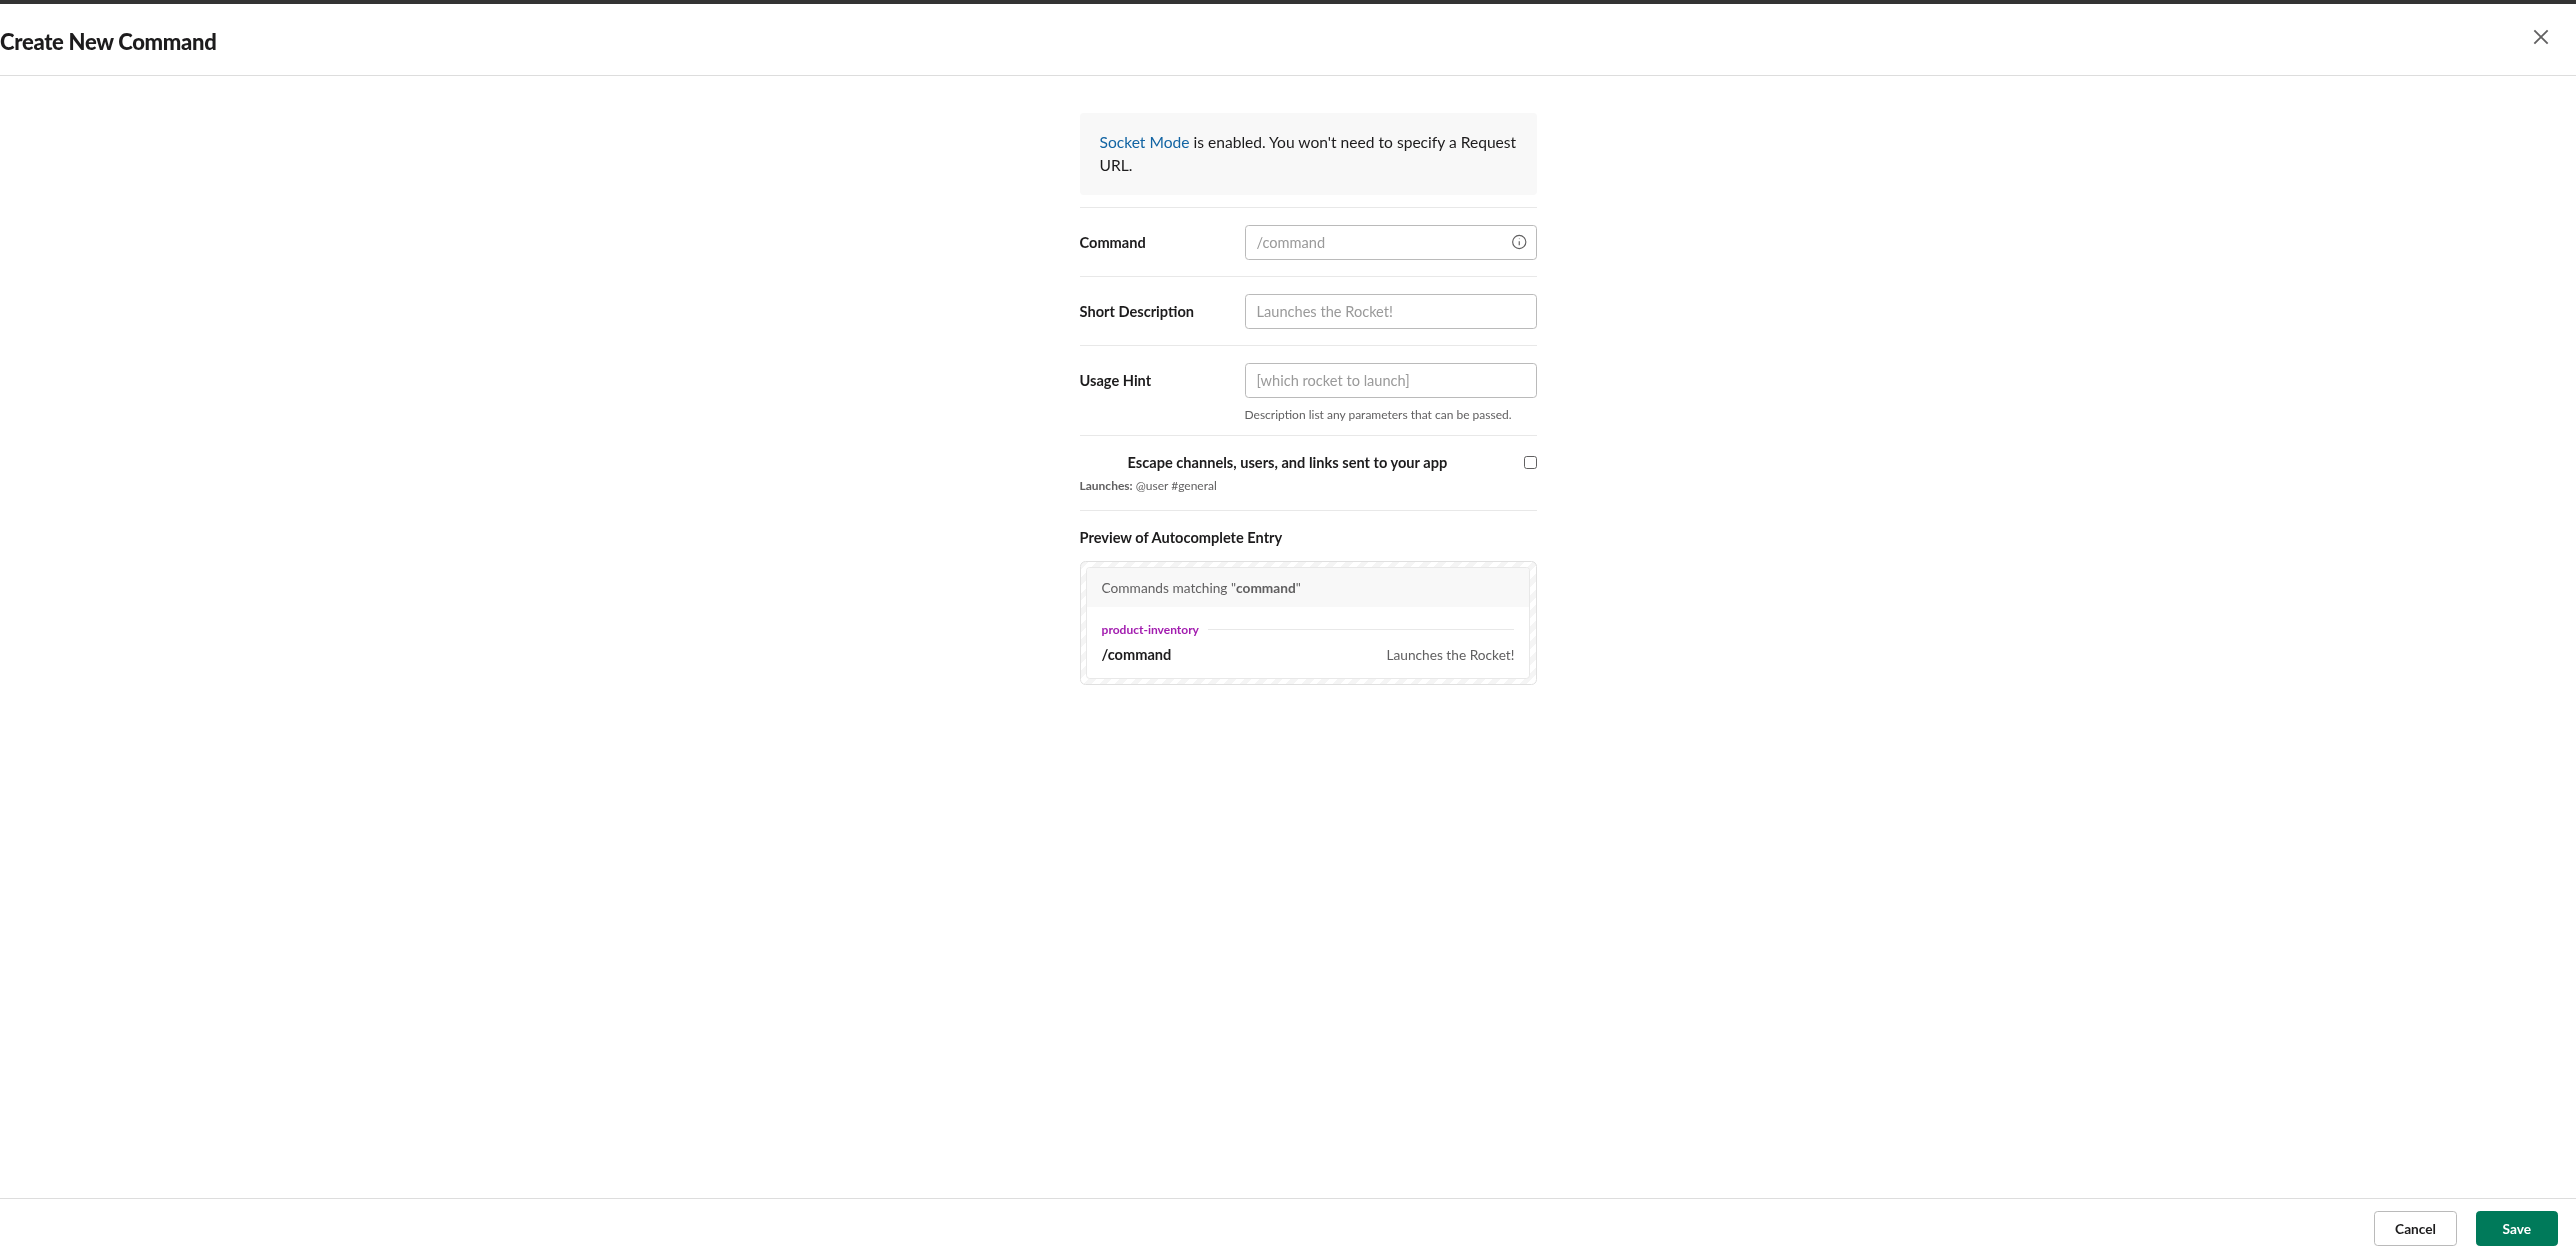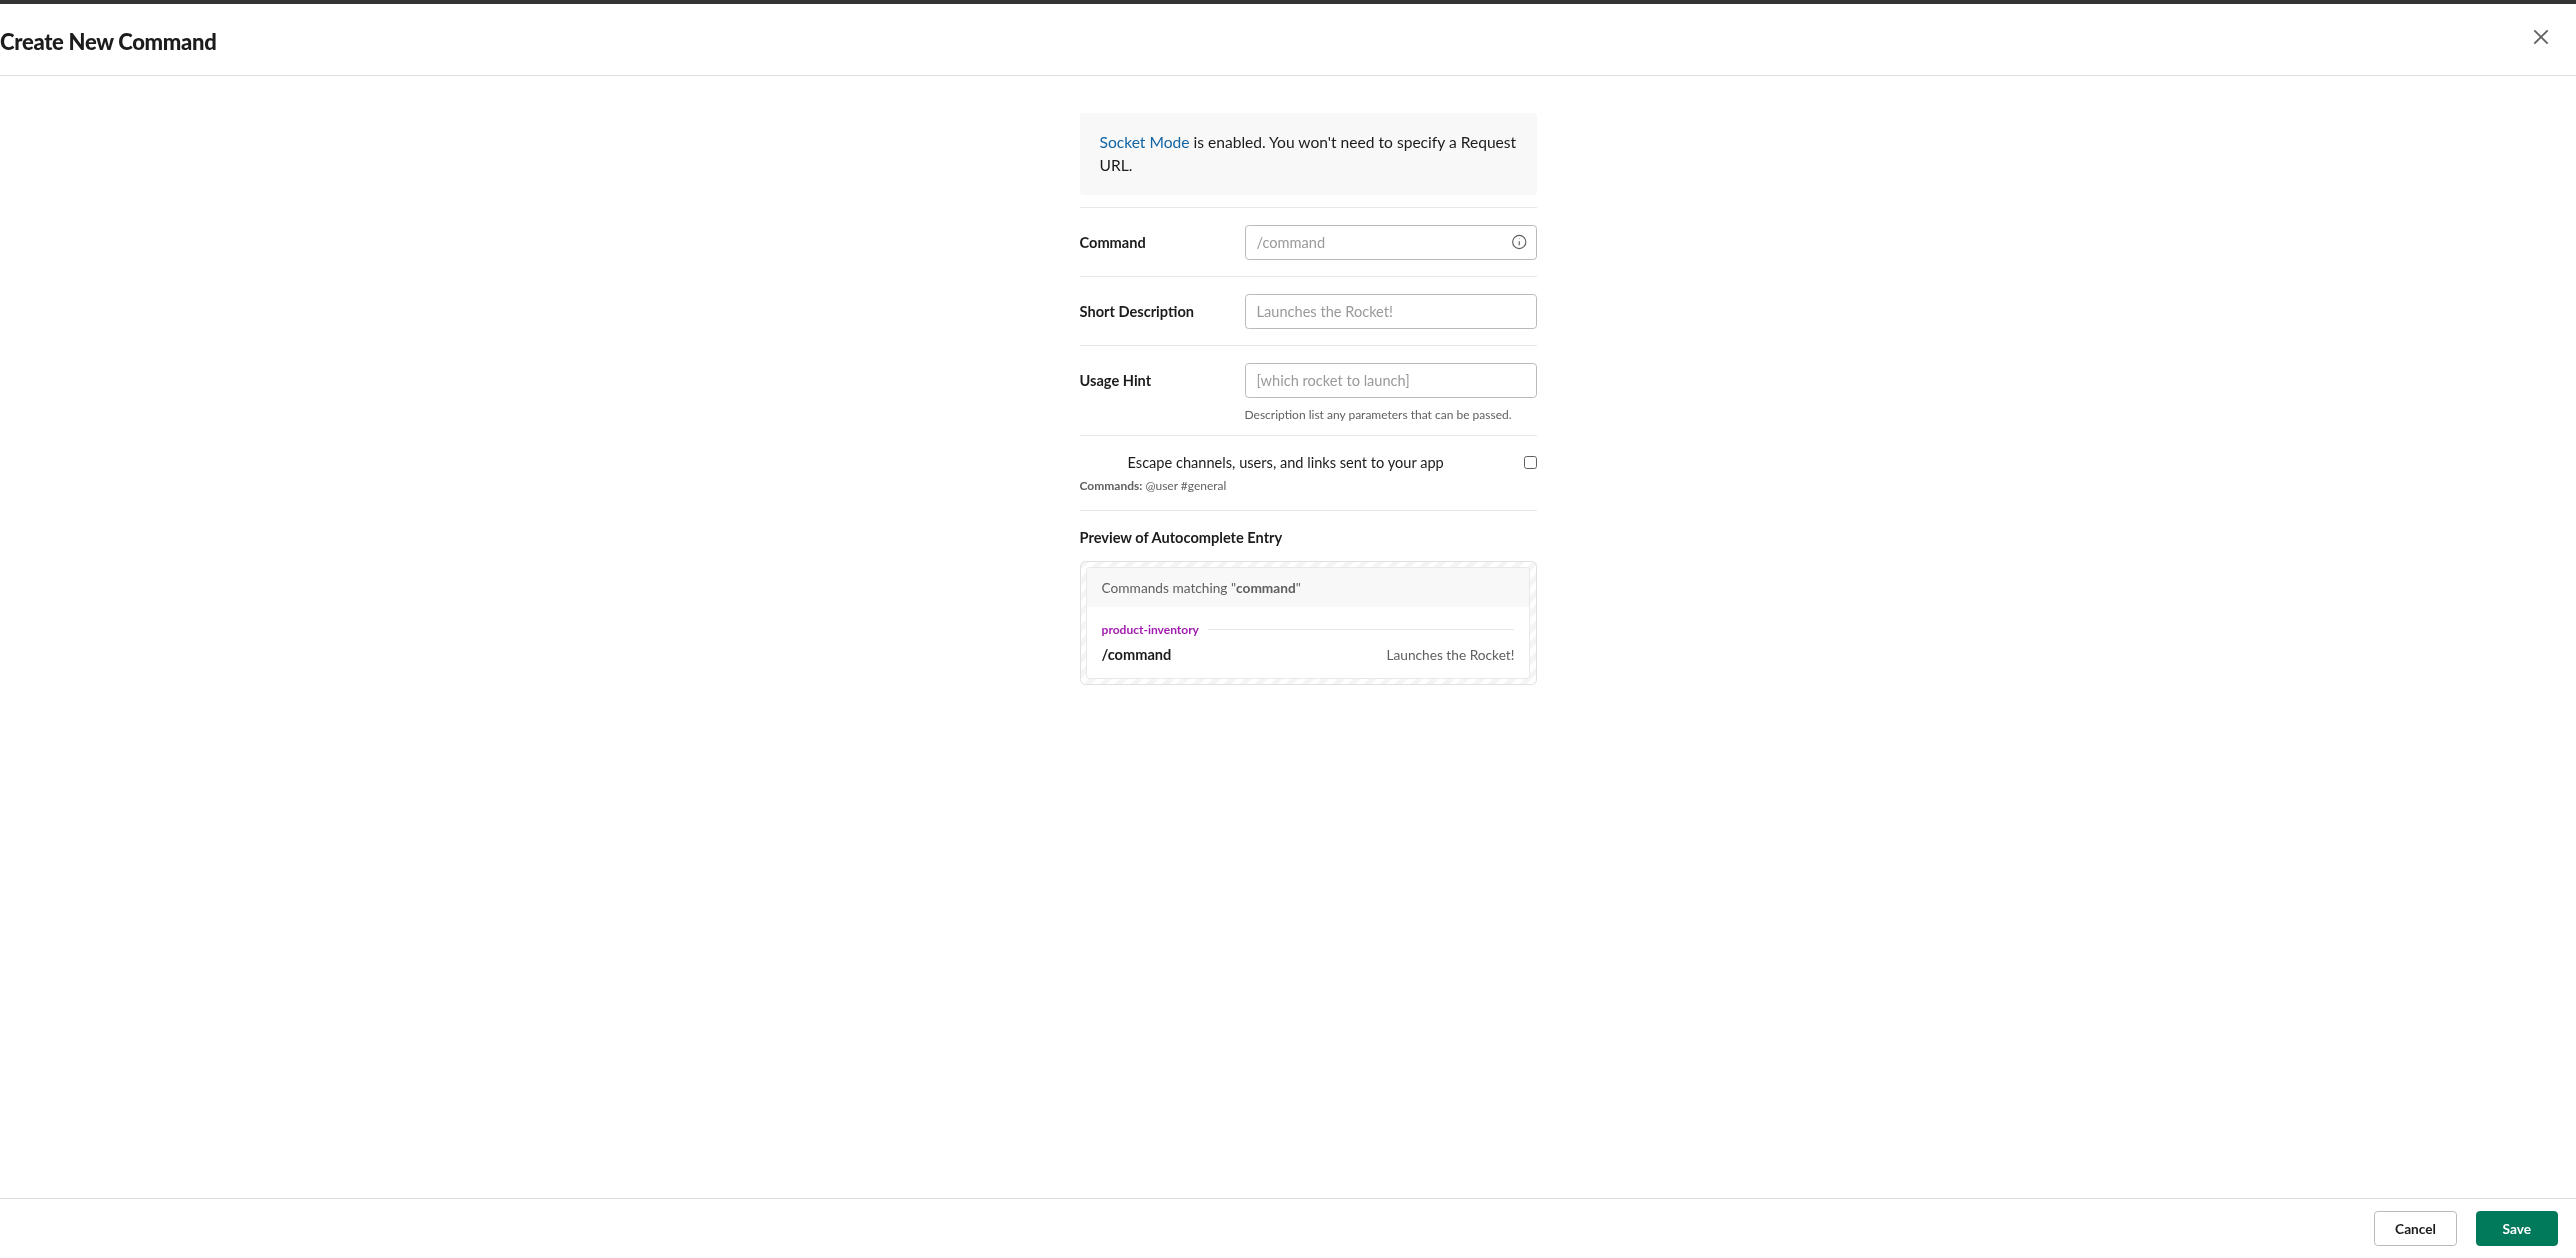--- a/index.html
+++ b/index.html
@@ -31,21 +31,21 @@
   width:100%; height:35px; border:0.9px solid #bababa; border-radius:3.7px;
   padding:0 37px 0 11px; font-size:14.6px; font-family:inherit; color:#1d1c1d;
 }
 input.text-input::placeholder { color:#9a9a9a; }
 .input-info-icon {
   position:absolute; right:9.1px; top:50%; transform:translateY(-50%);
   width:16.5px; height:16.5px; color:#616061; cursor:pointer;
 }
 .help-text { font-size:12px; color:#616061; margin-left:165px; margin-top:-7.3px; margin-bottom:12.8px; }
 .checkbox-row { display:flex; align-items:center; justify-content:space-between; padding:18.3px 0 7.3px; }
-.checkbox-label { font-size:14.6px; font-weight:400;padding-left:48px; }
+.checkbox-label { font-size:14.6px; font-weight:700;padding-left:48px; }
 .checkbox-box {
   width:12.8px; height:12.8px; border:1.2px solid #616061; border-radius:2.7px; cursor:pointer;
 }
 .sub-note { font-size:12px; color:#616061; padding-bottom:16.5px; }
 .sub-note .bold { font-weight:700; }
 .preview-title { font-size:14.6px; font-weight:700; padding:18.3px 0 14.6px; }
 .preview-outer {
   border:0.9px solid #e0e0e0; border-radius:5.5px; padding:5.5px;
   background-image: repeating-linear-gradient(135deg, #f5f5f5 0 5.5px, #ffffff 5.5px 11px);
 }
@@ -121,21 +121,21 @@
       </div>
     </div>
     <div class="help-text">Description list any parameters that can be passed.</div>
 
     <div class="divider"></div>
     <div class="checkbox-row">
       <div class="checkbox-label">Escape channels, users, and links sent to your app</div>
       <div class="checkbox-box"></div>
     </div>
     <div class="sub-note">
-      <span class="bold">Commands:</span><span> @user #general</span>
+      <span class="bold">Launches:</span><span> @user #general</span>
     </div>
 
     <div class="divider"></div>
     <div class="preview-title">Preview of Autocomplete Entry</div>
 
     <div class="preview-outer">
       <div class="preview-card">
         <div class="preview-card-header">
           <span>Commands matching "</span><span class="kw">command</span><span>"</span>
         </div>

